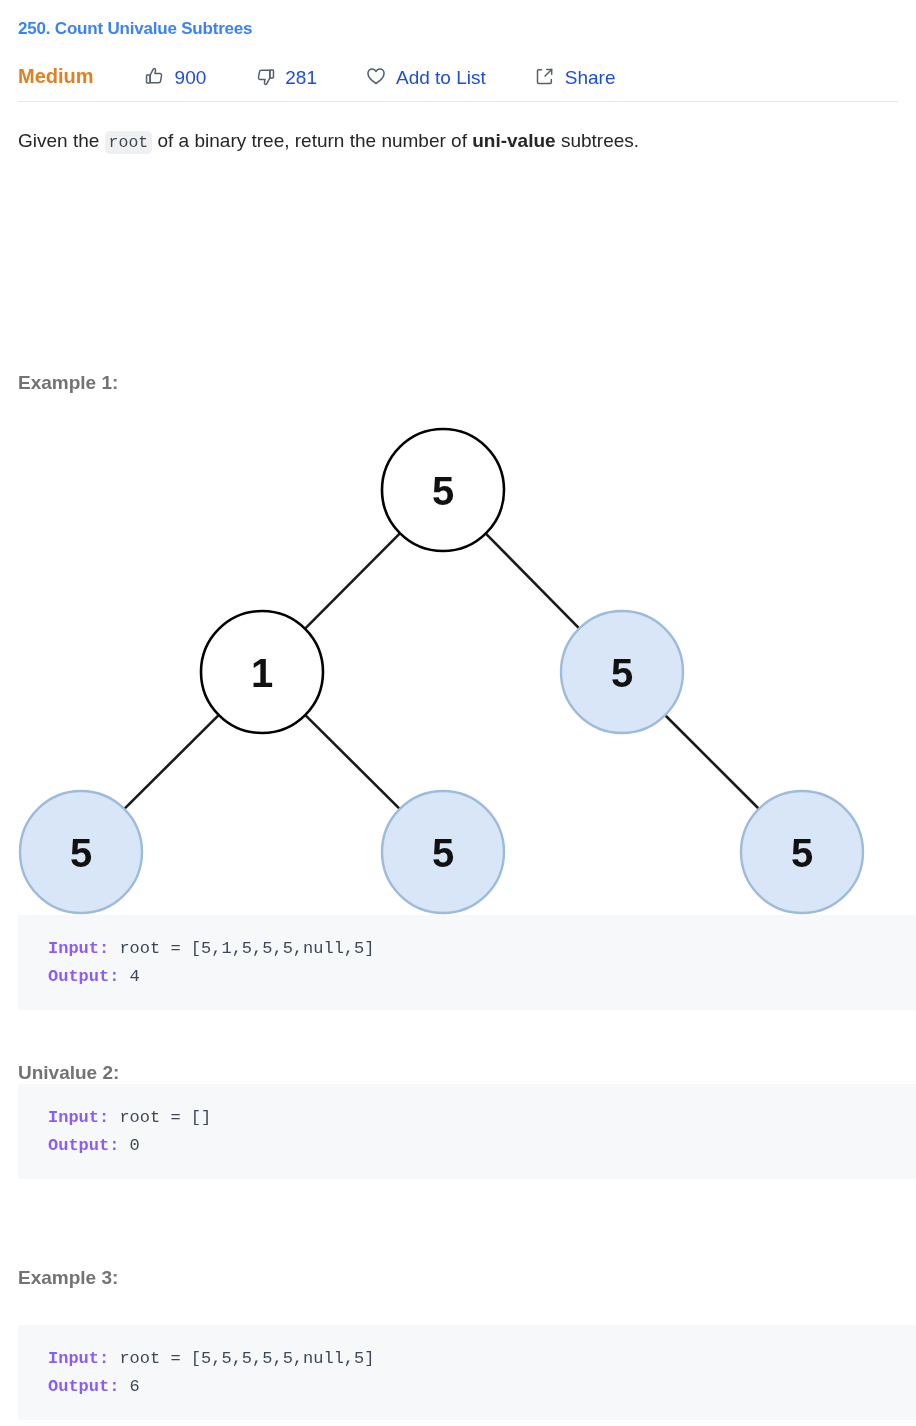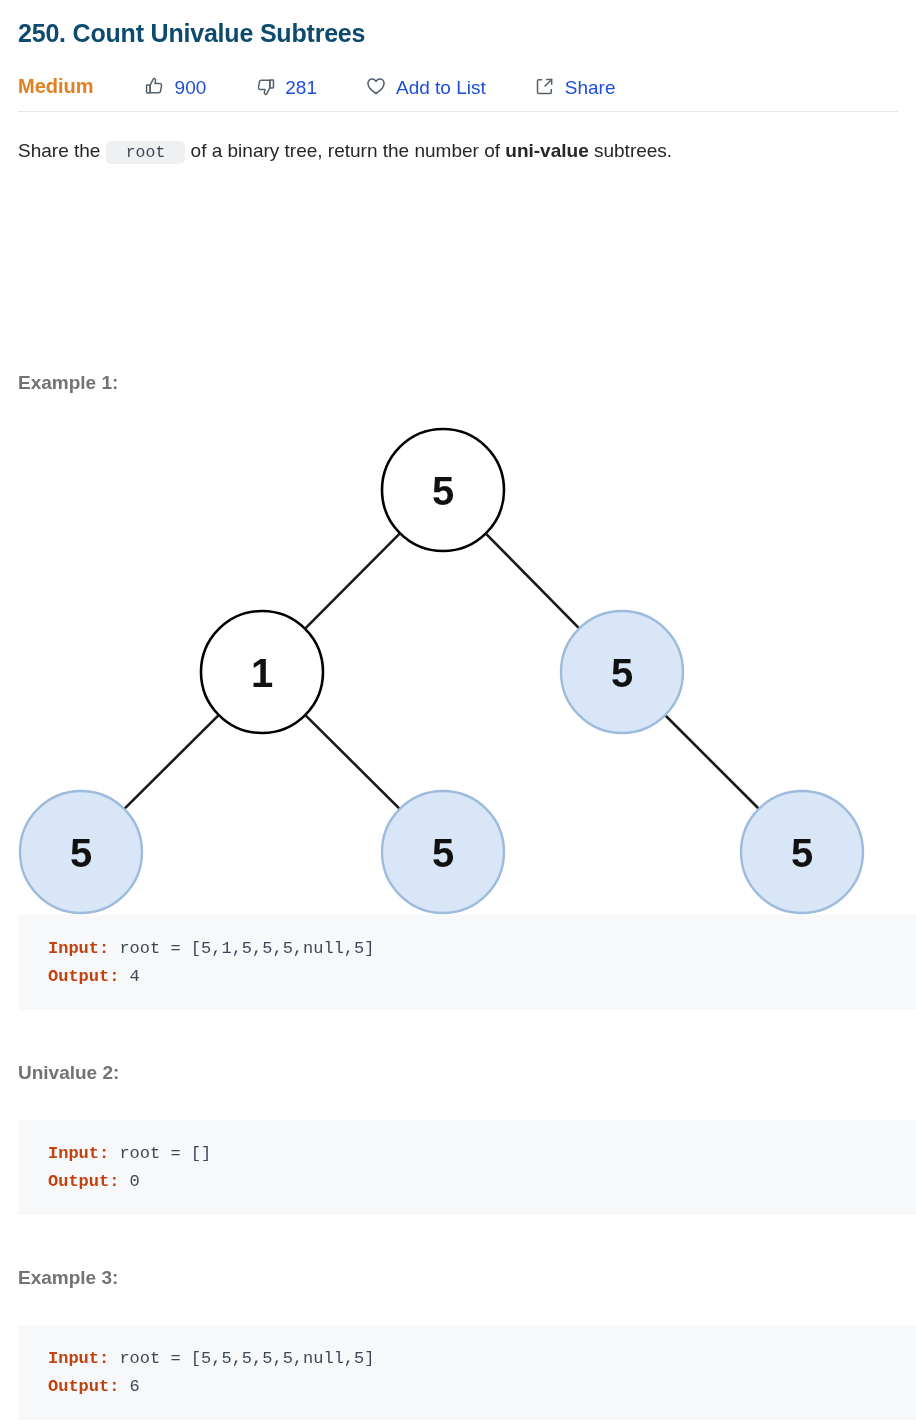--- a/index.html
+++ b/index.html
@@ -20,24 +20,24 @@
 
   .page {
     position: relative;
     width: 916px;
     height: 1426px;
     padding: 0 18px;
   }
 
   
   .problem-title {
-    font-size: 25px;
+    font-size: 17px;
     font-weight: 600;
     line-height: 1.25;
-    color: #0c4a6e;
+    color: #3b82f6;
     letter-spacing: -0.2px;
     margin: 0;
     padding-top: 18px;
   }
 
   
   .toolbar {
     display: flex;
     align-items: center;
     height: 50px;
@@ -86,21 +86,21 @@
     color: #262626;
     margin-top: 24px;
   }
   .desc p { margin: 0 0 22px 0; }
   .desc p:last-child { margin-bottom: 0; }
   .desc b, .desc strong { font-weight: 700; }
   code.inline {
     font-family: "Liberation Mono", "DejaVu Sans Mono", monospace;
     background: #eff0f1;
     border-radius: 5px;
-    padding: 2px 20px;
+    padding: 2px 4px;
     font-size: 16.5px;
     color: #3c4858;
   }
 
   
   .example-heading {
     font-size: 19px;
     font-weight: 700;
     color: #737373;
     margin: 0;
@@ -118,21 +118,21 @@
   .codeblock {
     background: #f7f8fa;
     padding: 20px 0 20px 30px;
     font-family: "Liberation Mono", "DejaVu Sans Mono", monospace;
     font-size: 17px;
     line-height: 1.62;
     color: #3c4858;
     white-space: pre;
     width: 898px;
   }
-  .codeblock .lbl { font-weight: 700; color: #c2410c; }
+  .codeblock .lbl { font-weight: 700; color: #8b5cf6; }
 
   
   .abs { position: absolute; }
 </style>
 </head>
 <body>
 
 <div class="page">
 
   <h1 class="problem-title">250. Count Univalue Subtrees</h1>
@@ -178,21 +178,21 @@
           <path d="M14.6 3.9 H20.2 V9.4"></path>
         </svg>
       </span>
       <span class="tool-label">Share</span>
     </div>
   </div>
 
   <div class="divider"></div>
 
   <div class="desc">
-    <p><span>Share the </span><code class="inline">root</code><span> of a binary tree, return the number of </span><b>uni-value</b><span> subtrees.</span></p>
+    <p><span>Given the </span><code class="inline">root</code><span> of a binary tree, return the number of </span><b>uni-value</b><span> subtrees.</span></p>
 
   </div>
 
   <div class="abs" style="left:18px; top:372px;">
     <h3 class="example-heading">Example 1:</h3>
   </div>
 
   <div class="abs tree-figure" style="left:18px; top:410px;">
     <svg id="tree-svg" width="916" height="505" viewBox="0 0 916 505">
         <line x1="401.395786979029" y1="121.83407055147359" x2="303.604213020971" y2="220.1659294485264" stroke="#1a1a1a" stroke-width="2.6"></line>
@@ -228,21 +228,21 @@
   </div>
 
   <div class="abs" style="left:18px; top:915px;">
     <div class="codeblock"><span class="lbl">Input:</span><span> root = [5,1,5,5,5,null,5]</span>
 <span class="lbl">Output:</span><span> 4</span></div>
   </div>
 
   <div class="abs" style="left:18px; top:1062px;">
     <h3 class="example-heading">Univalue 2:</h3>
   </div>
-  <div class="abs" style="left:18px; top:1120px;">
+  <div class="abs" style="left:18px; top:1084px;">
     <div class="codeblock"><span class="lbl">Input:</span><span> root = []</span>
 <span class="lbl">Output:</span><span> 0</span></div>
   </div>
 
   <div class="abs" style="left:18px; top:1267px;">
     <h3 class="example-heading">Example 3:</h3>
   </div>
   <div class="abs" style="left:18px; top:1325px;">
     <div class="codeblock"><span class="lbl">Input:</span><span> root = [5,5,5,5,5,null,5]</span>
 <span class="lbl">Output:</span><span> 6</span></div>

